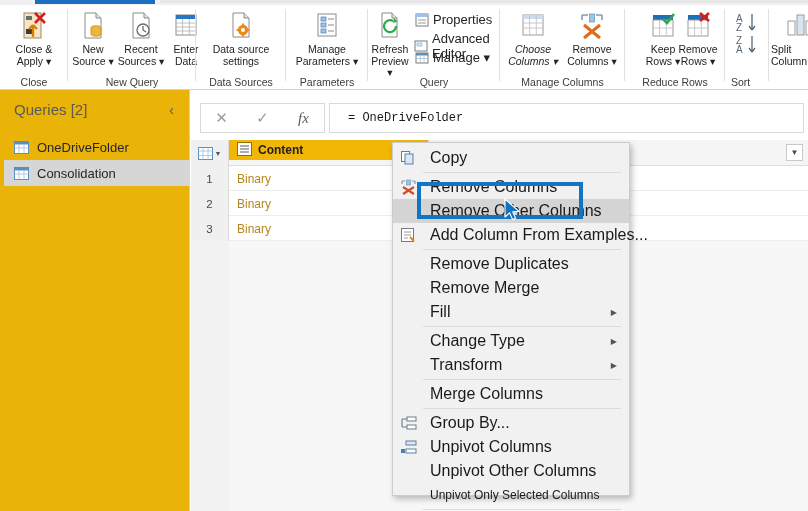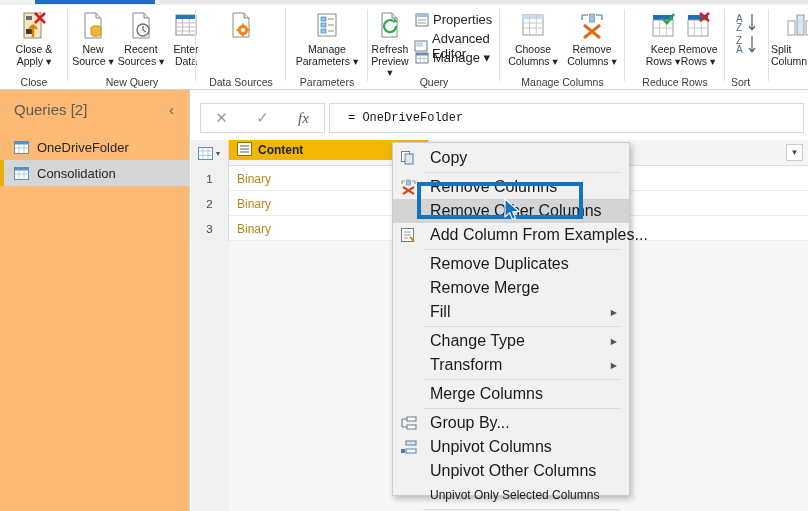--- a/index.html
+++ b/index.html
@@ -35,21 +35,21 @@
   .bigbtn .ic{ height:34px; display:flex; align-items:center; justify-content:center; }
   .bigbtn .lbl{
     font-size:10.5px; line-height:11.5px; color:#242424; margin-top:1px; white-space:pre-line;
   }
   .smbtn{ position:absolute; display:flex; align-items:center; gap:4px; font-size:13px; color:#242424; }
   .smbtn .sic{ width:15px; height:15px; display:flex; align-items:center; justify-content:center; }
 
   
   .qpane{
     position:absolute; left:0; top:90px; width:190px; height:421px;
-    background:#fdba74; border-right:1px solid #d0d0d0;padding-left:16px;
+    background:#eab308; border-right:1px solid #d0d0d0;padding-left:16px;
   }
   .qhead{
     position:absolute; left:0; top:0; width:190px; height:38px;
     display:flex; align-items:center; padding:0 12px 0 14px;
   }
   .qhead .qtitle{ font-size:15px; color:#5a5a5a; flex:1; }
   .qhead .collapse{ font-size:15px; color:#5a5a5a; cursor:pointer; padding:0 4px; }
   .qitem{
     position:absolute; left:0; width:190px; height:26px;
     display:flex; align-items:center; padding-left:14px; gap:8px; cursor:default;
@@ -210,20 +210,22 @@
       <div class="bigbtn" style="left:2px; width:86px;">
         <div class="ic">
           <svg width="26" height="30" viewBox="0 0 26 30">
             <path d="M5 2 H16 L21 7 V26 H5 Z" fill="#fff" stroke="#8a8a8a" stroke-width="1"></path>
             <path d="M16 2 V7 H21" fill="#e4e4e4" stroke="#8a8a8a" stroke-width="1"></path>
             <circle cx="15" cy="19" r="5.2" fill="#ee8a1a"></circle>
             <circle cx="15" cy="19" r="2" fill="#fff"></circle>
             <path d="M15 12.5 v2 M15 23.5 v2 M8.5 19 h2 M19.5 19 h2" stroke="#ee8a1a" stroke-width="2"></path>
           </svg>
         </div>
+        <div class="lbl">Data source
+settings</div>
       </div>
       <div class="glabel">Data Sources</div>
       <div class="gdiv"></div>
     </div>
 
     <div class="rgroup" style="left:286px; width:82px;">
       <div class="bigbtn" style="left:2px; width:78px;">
         <div class="ic">
           <svg width="26" height="30" viewBox="0 0 26 30">
             <rect x="4" y="3" width="18" height="22" fill="#fff" stroke="#8a8a8a" stroke-width="1"></rect>
@@ -280,21 +282,21 @@
             <path d="M1 7.5 H13 M5.3 4.5 V12 M9 4.5 V12" stroke="#aebcc9" stroke-width=".8"></path>
           </svg>
         </span>
         <span>Manage ▾</span>
       </div>
       <div class="glabel">Query</div>
       <div class="gdiv"></div>
     </div>
 
     <div class="rgroup" style="left:500px; width:125px;">
-      <div class="bigbtn" style="left:4px; width:58px;">
+      <div class="bigbtn" style="left:4px; width:58px;font-style:italic;">
         <div class="ic">
           <svg width="26" height="30" viewBox="0 0 26 30">
             <rect x="3" y="4" width="20" height="20" fill="#fff" stroke="#9a9a9a" stroke-width="1"></rect>
             <rect x="3" y="4" width="20" height="4" fill="#ccdcea"></rect>
             <path d="M3 12 H23 M3 17 H23 M9.6 4 V24 M16.3 4 V24" stroke="#c3c3c3" stroke-width=".9"></path>
           </svg>
         </div>
         <div class="lbl">Choose
 Columns ▾</div>
       </div>

